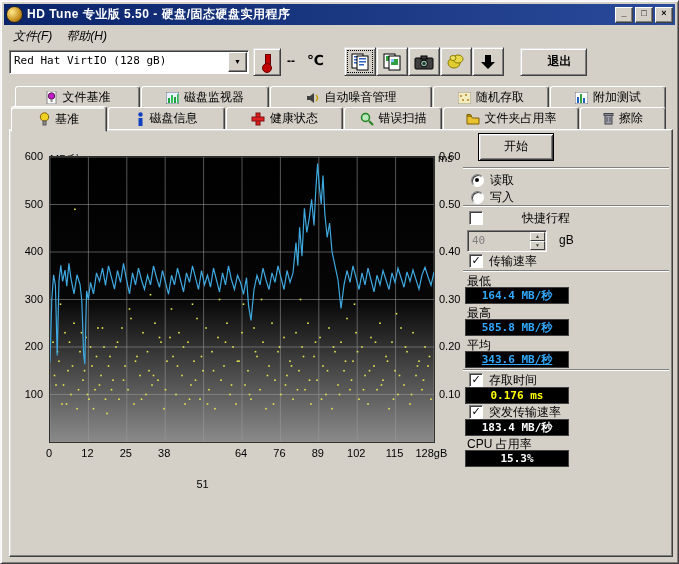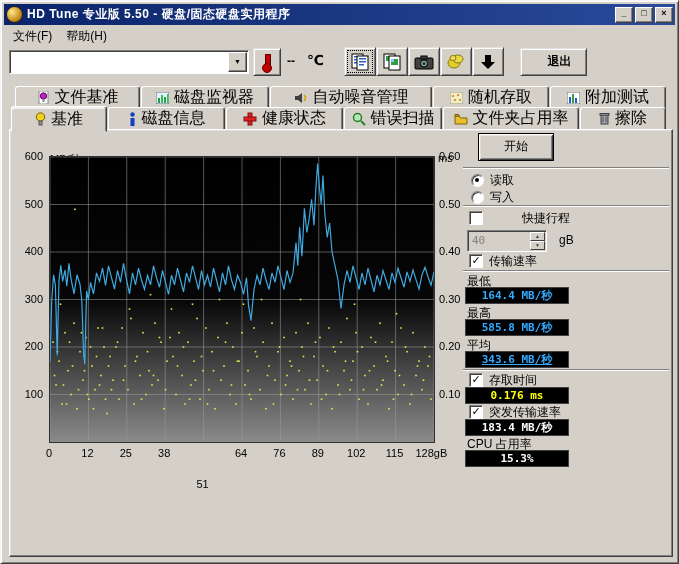--- a/index.html
+++ b/index.html
@@ -20,21 +20,21 @@
   .title-text{color:#fff;font-weight:bold;font-size:12px;margin-left:4px;white-space:nowrap;
        letter-spacing:0.5px;}
   .app-icon{width:15px;height:15px;border-radius:50%;
        background:radial-gradient(circle at 5px 5px,#ffe98a,#c89020 60%,#6a4a00);
        border:1px solid #222;flex:0 0 auto;}
   .winbtns{margin-left:auto;display:flex;gap:2px;}
   .winbtn{width:16px;height:14px;background:#d4d0c8;border:1px solid;
        border-color:#fff #404040 #404040 #fff;box-shadow:inset -1px -1px 0 #808080;
        font-size:9px;font-weight:bold;line-height:11px;text-align:center;color:#000;}
   .menubar{position:absolute;left:4px;top:25px;right:4px;height:20px;display:flex;
-       align-items:center;gap:2px;padding-left:2px;}
+       align-items:center;gap:2px;padding-left:2px;font-style:italic;}
   .menu-item{padding:2px 6px;}
   
   .combo{position:absolute;left:8px;top:49px;width:238px;height:22px;}
   .combo-text{position:absolute;left:4px;top:3px;font-family:"DejaVu Sans Mono","Liberation Mono",monospace;
        font-size:11px;white-space:nowrap;}
   .combo-arrow{position:absolute;right:1px;top:1px;bottom:1px;width:17px;background:#d4d0c8;
        border:1px solid;border-color:#fff #404040 #404040 #fff;box-shadow:inset -1px -1px 0 #808080;
        font-size:7px;text-align:center;line-height:18px;color:#000;}
   .toolbtn{position:absolute;top:46px;width:30px;height:27px;display:flex;
        align-items:center;justify-content:center;}
@@ -42,21 +42,21 @@
        align-items:center;justify-content:center;}
   .temp-val{position:absolute;left:286px;top:53px;font-weight:bold;}
   .temp-unit{position:absolute;left:306px;top:51px;font-weight:bold;font-size:14px;}
   .exitbtn{position:absolute;left:519px;top:47px;width:53px;height:26px;text-align:center;
        line-height:24px;font-weight:bold;padding-left:12px;}
   .focus-dotted{outline:1px dotted #000;outline-offset:-4px;}
   
   .tab{position:absolute;height:21px;background:#d4d0c8;
        border:1px solid;border-color:#fff #404040 transparent #fff;
        border-radius:3px 3px 0 0;box-shadow:inset -1px 0 0 #808080;
-       display:flex;align-items:center;justify-content:center;gap:5px;font-size:16px;}
+       display:flex;align-items:center;justify-content:center;gap:5px;font-size:12px;}
   .tab.active{height:24px;z-index:5;box-shadow:inset -1px 0 0 #808080, inset 0 2px 0 #f4f2ee;}
   .tab .ticon{flex:0 0 auto;display:block;}
   
   .panel{position:absolute;left:8px;top:128px;width:662px;height:426px;background:#d4d0c8;
        border:1px solid;border-color:#fff #404040 #404040 #fff;
        box-shadow:inset -1px -1px 0 #808080, inset 1px 1px 0 #dfdfdf;}
   
   #chart-box{position:absolute;left:48px;top:155px;width:384px;height:285px;
        border:1px solid #303030;}
   #chart-svg{display:block;width:100%;height:100%;}
@@ -111,20 +111,21 @@
       <span class="winbtn">×</span>
     </span>
   </div>
 
   <div class="menubar">
     <span class="menu-item">文件(F)</span>
     <span class="menu-item">帮助(H)</span>
   </div>
 
   <div class="combo sunken">
+    <span class="combo-text">Red Hat VirtIO (128 gB)</span>
     <span class="combo-arrow">▼</span>
   </div>
   <div class="thermo raised">
     <span style="position:relative;width:10px;height:18px;display:block;">
       <span style="position:absolute;left:3px;top:1px;width:4px;height:12px;background:#c00000;border:1px solid #600;"></span>
       <span style="position:absolute;left:0px;top:10px;width:8px;height:8px;background:#c00000;border:1px solid #600;border-radius:50%;"></span>
     </span>
   </div>
   <span class="temp-val">--</span>
   <span class="temp-unit">℃</span>

